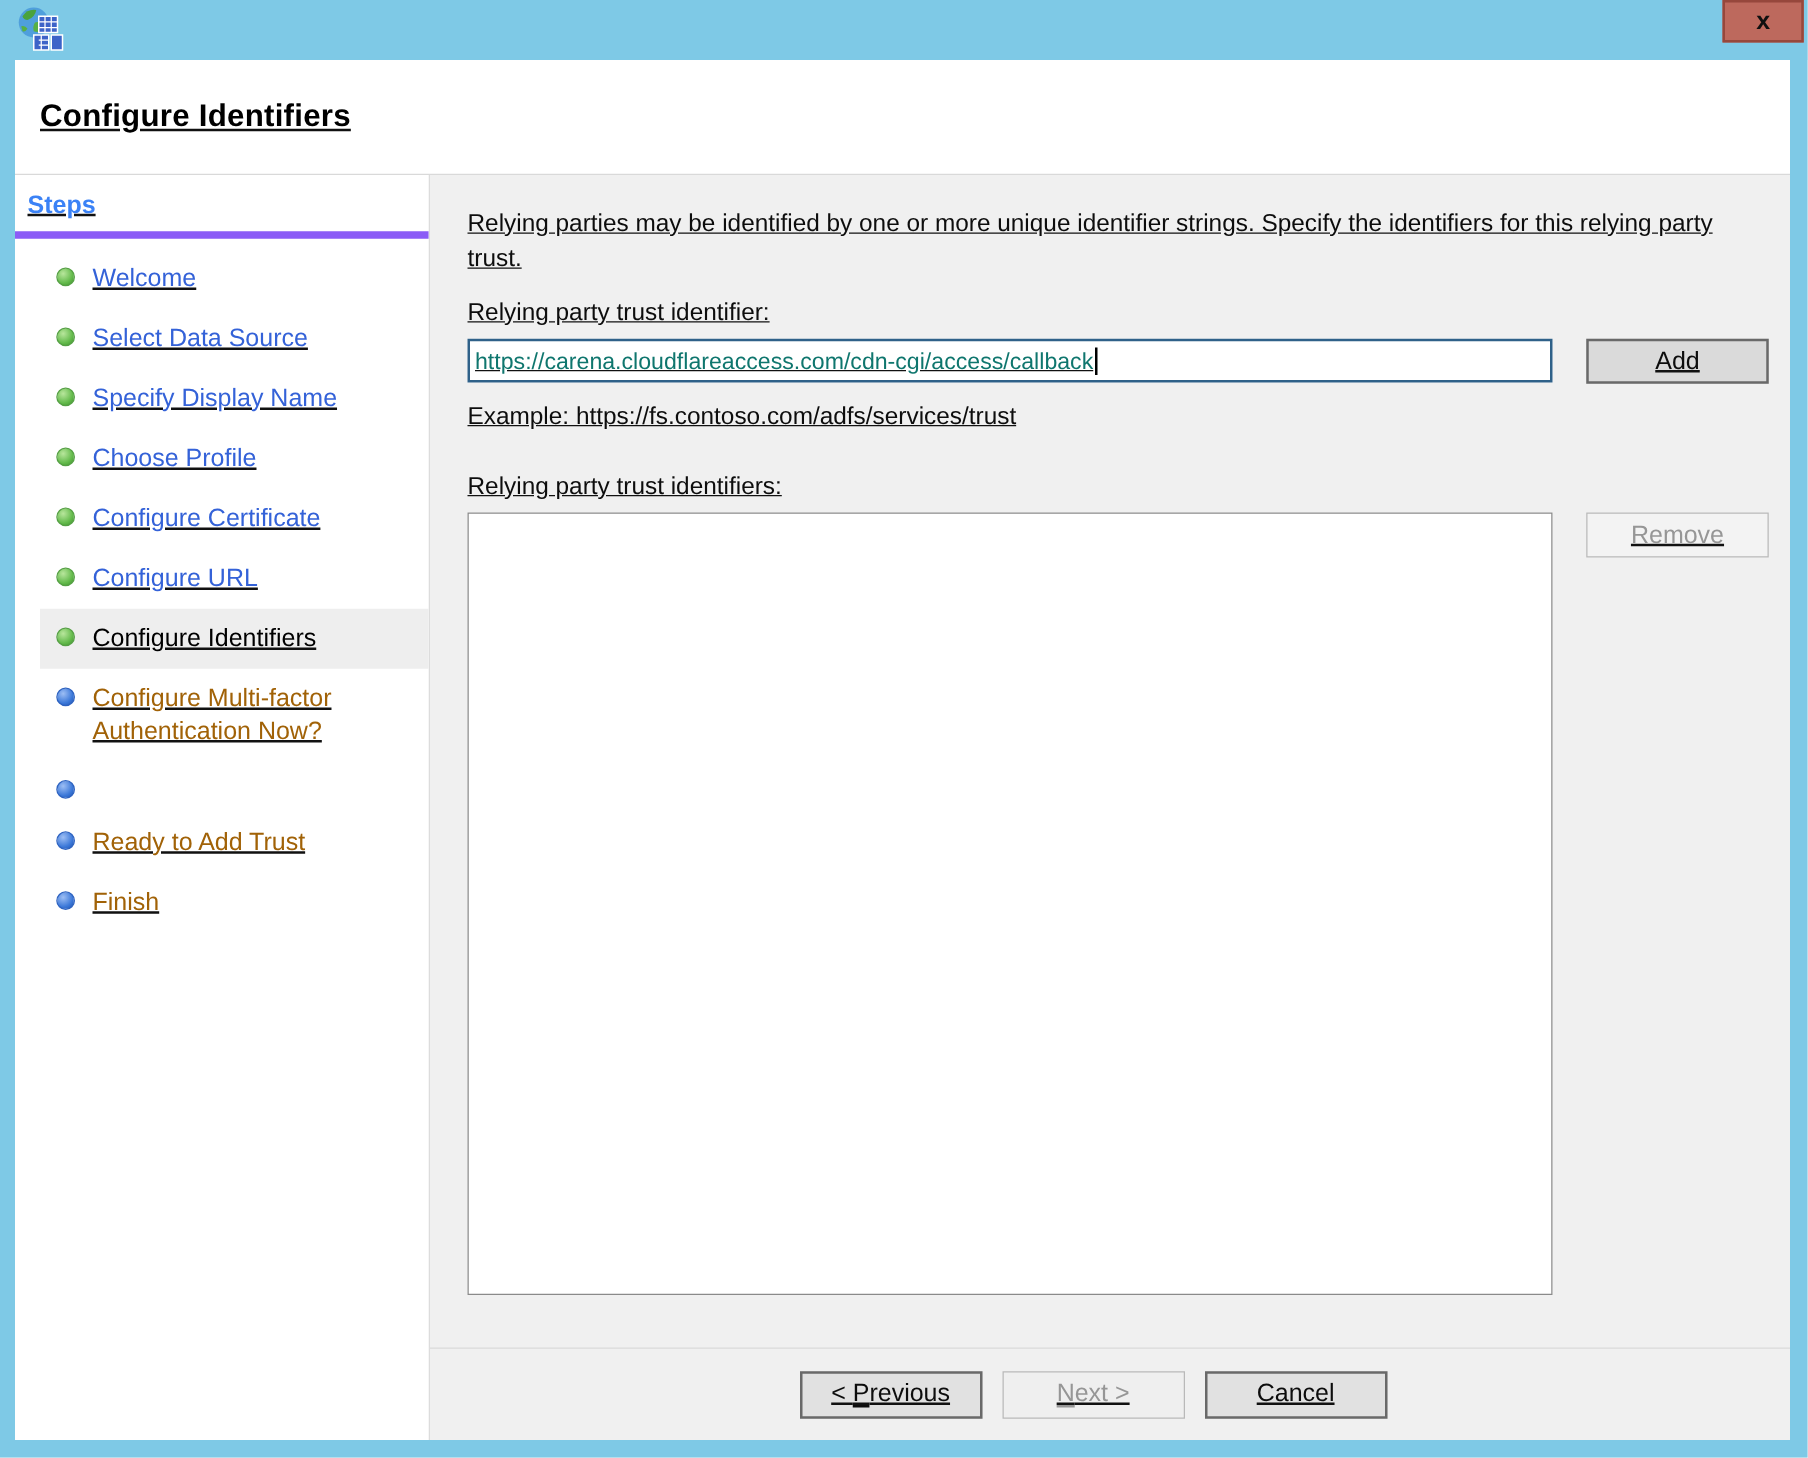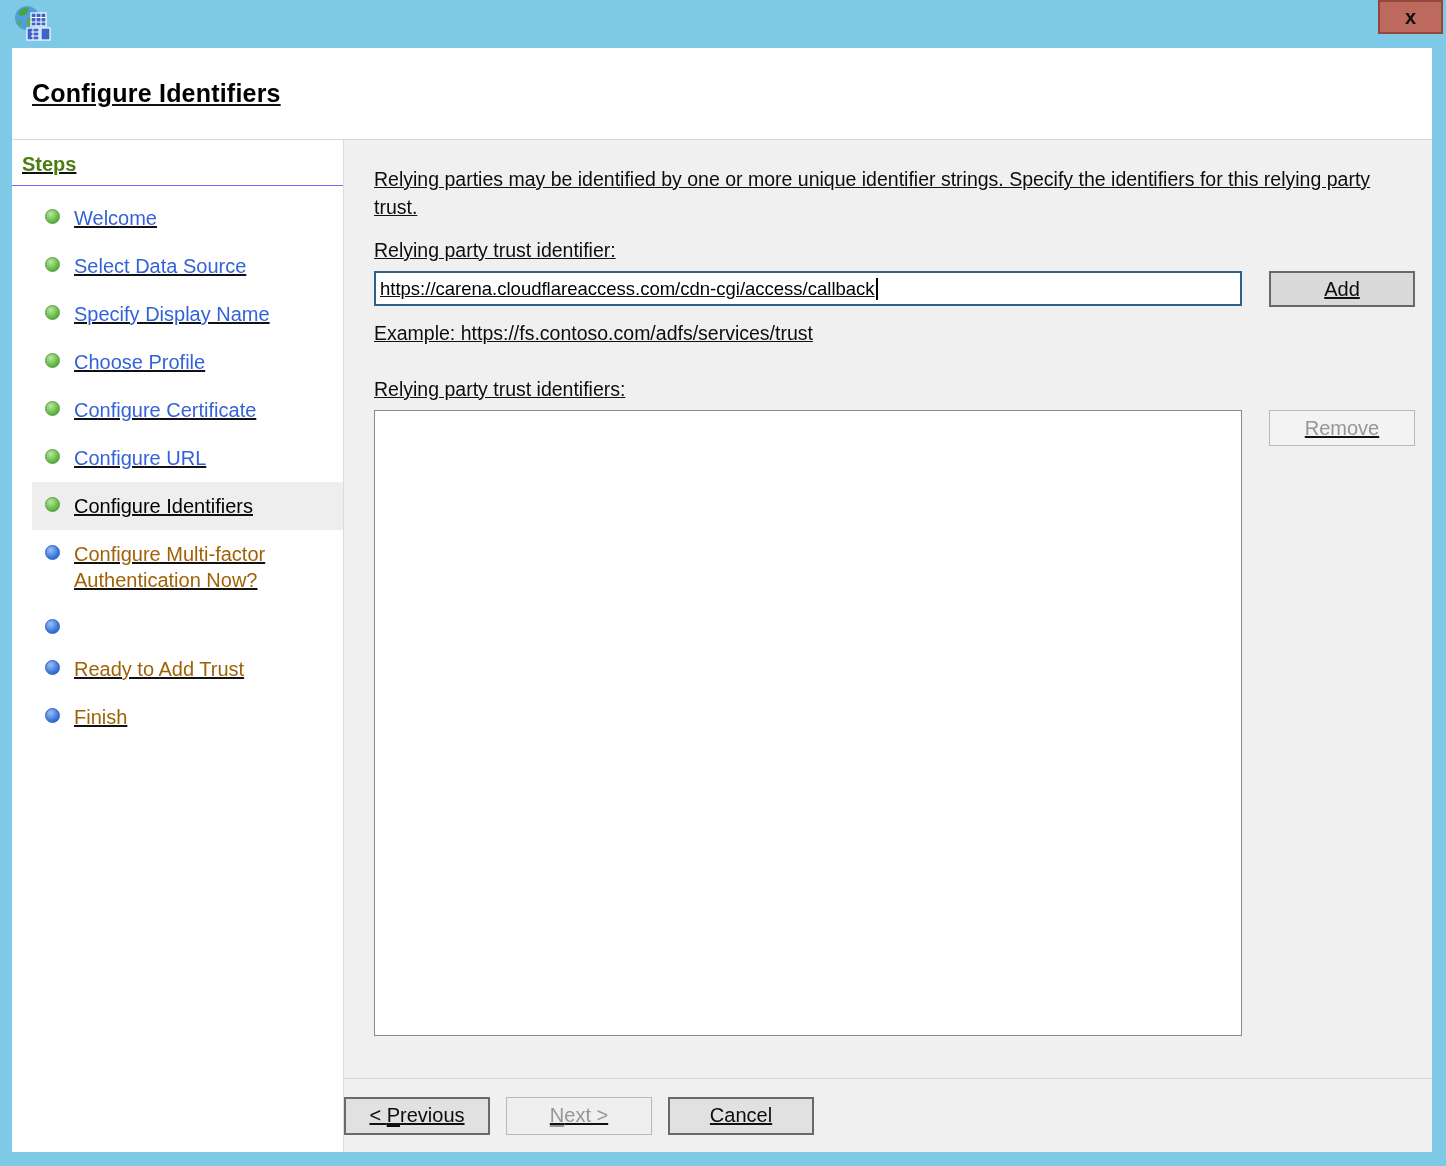--- a/index.html
+++ b/index.html
@@ -75,23 +75,23 @@
   .sidebar {
     width: 332px;
     flex: 0 0 332px;
     background: #ffffff;
     border-right: 1px solid #dcdcdc;
     overflow: hidden;
   }
   .steps-title {
     font-size: 20px;
     font-weight: bold;
-    color: #4d7c0f;
+    color: #3b82f6;
     padding: 13px 10px 9px 10px;
-    border-bottom: 1px solid #8b5cf6;
+    border-bottom: 6px solid #8b5cf6;
   }
   .steps-list { list-style: none; padding-top: 8px; margin-left: 20px; }
   .step {
     display: flex;
     align-items: flex-start;
     padding: 11px 10px 11px 13px;
   }
   .bullet {
     flex: 0 0 15px;
     width: 15px; height: 15px;
@@ -134,21 +134,21 @@
   .field-label { font-size: 19.5px; color: #0d0d0d; margin-bottom: 9px; }
   .field-row { display: flex; align-items: flex-start; }
   .textbox {
     width: 868px; height: 35px;
     background: #ffffff;
     border: 2px solid #2f6189;
     display: flex;
     align-items: center;
     padding: 0 4px;
     font-size: 18.5px;
-    color: #000000;
+    color: #0f766e;
     white-space: nowrap;
     overflow: hidden;
     cursor: text;
   }
   .caret { width: 2px; height: 22px; background: #000; margin-left: 1px; flex: 0 0 2px; }
   .btn {
     font-family: "Liberation Sans", sans-serif;
     font-size: 20px;
     color: #0d0d0d;
     background: #dadada;
@@ -170,21 +170,21 @@
     background: #ffffff;
     border: 1px solid #8a8a8a;
   }
   
   .footer {
     flex: 0 0 74px;
     background: #f0f0f0;
     border-top: 1px solid #d9d9d9;
     display: flex;
     align-items: center;
-    justify-content: flex-start;
+    justify-content: center;
     gap: 16px;
     padding-right: 27px;
   }
   .nav-btn { width: 146px; height: 38px; background: #e1e1e1; }
   .nav-btn.disabled { background: #efefef; }
   .nav-btn u { text-underline-offset: 3px; }
 </style>
 </head>
 <body>
 

